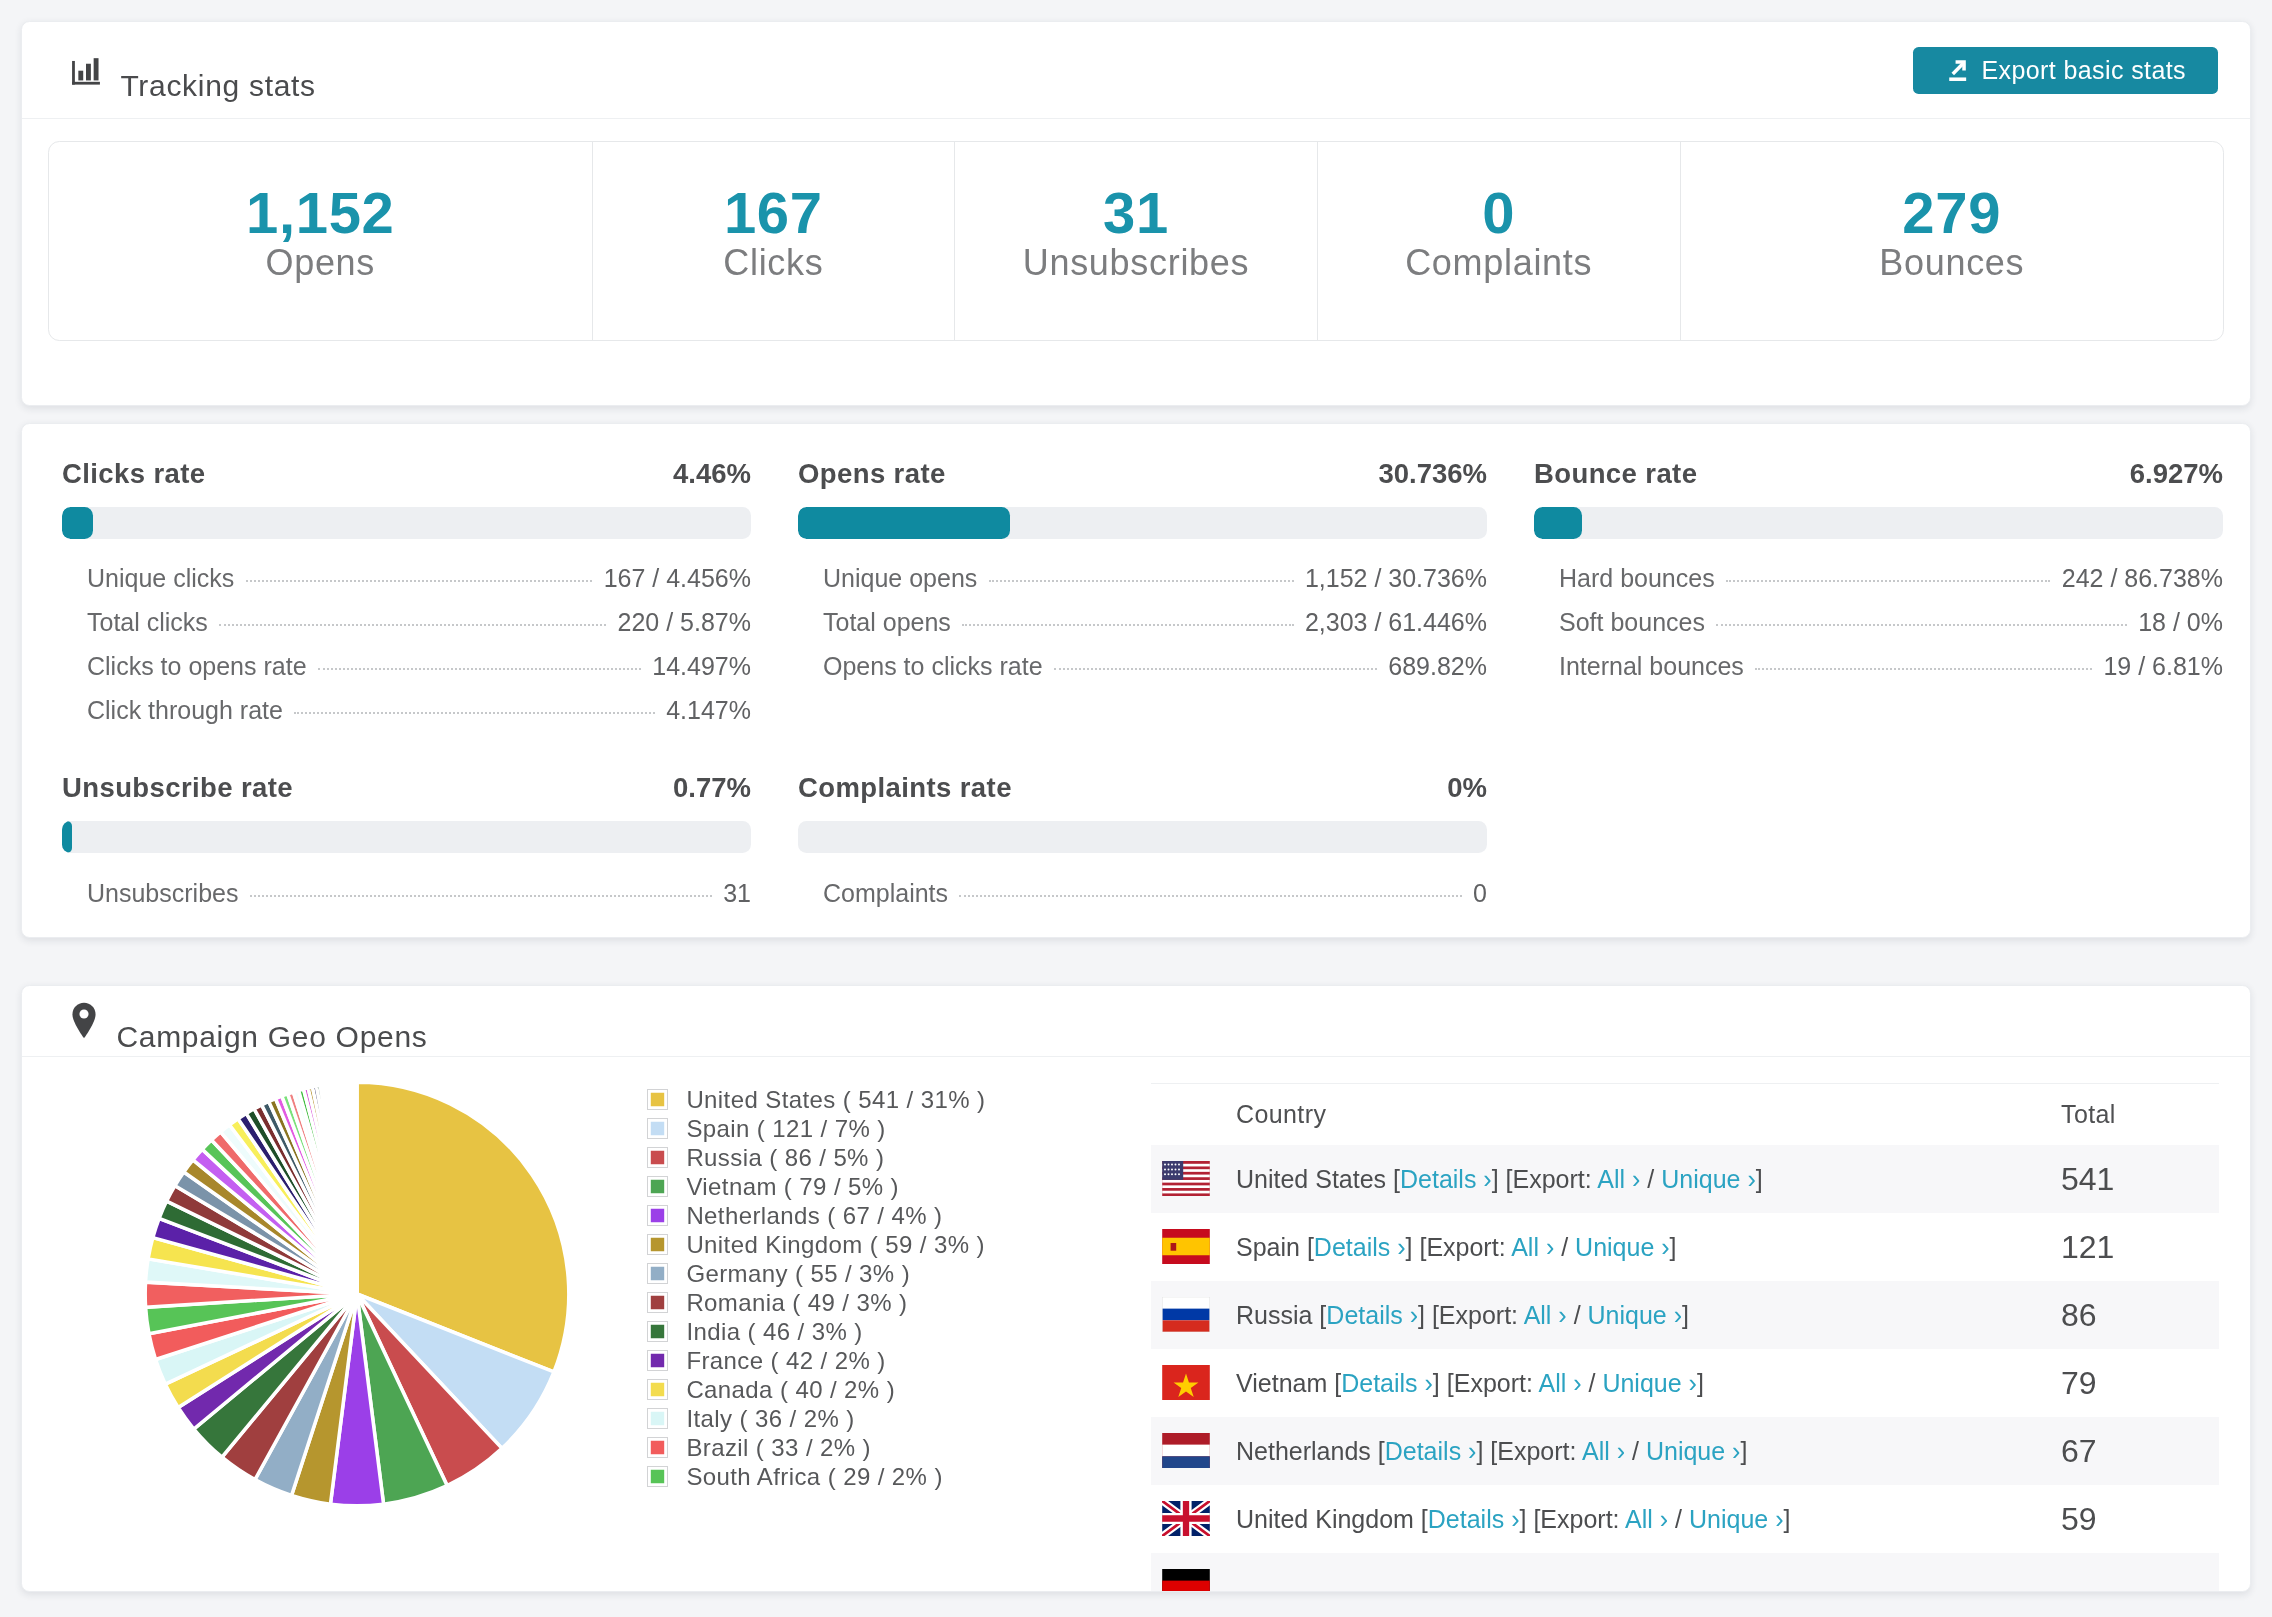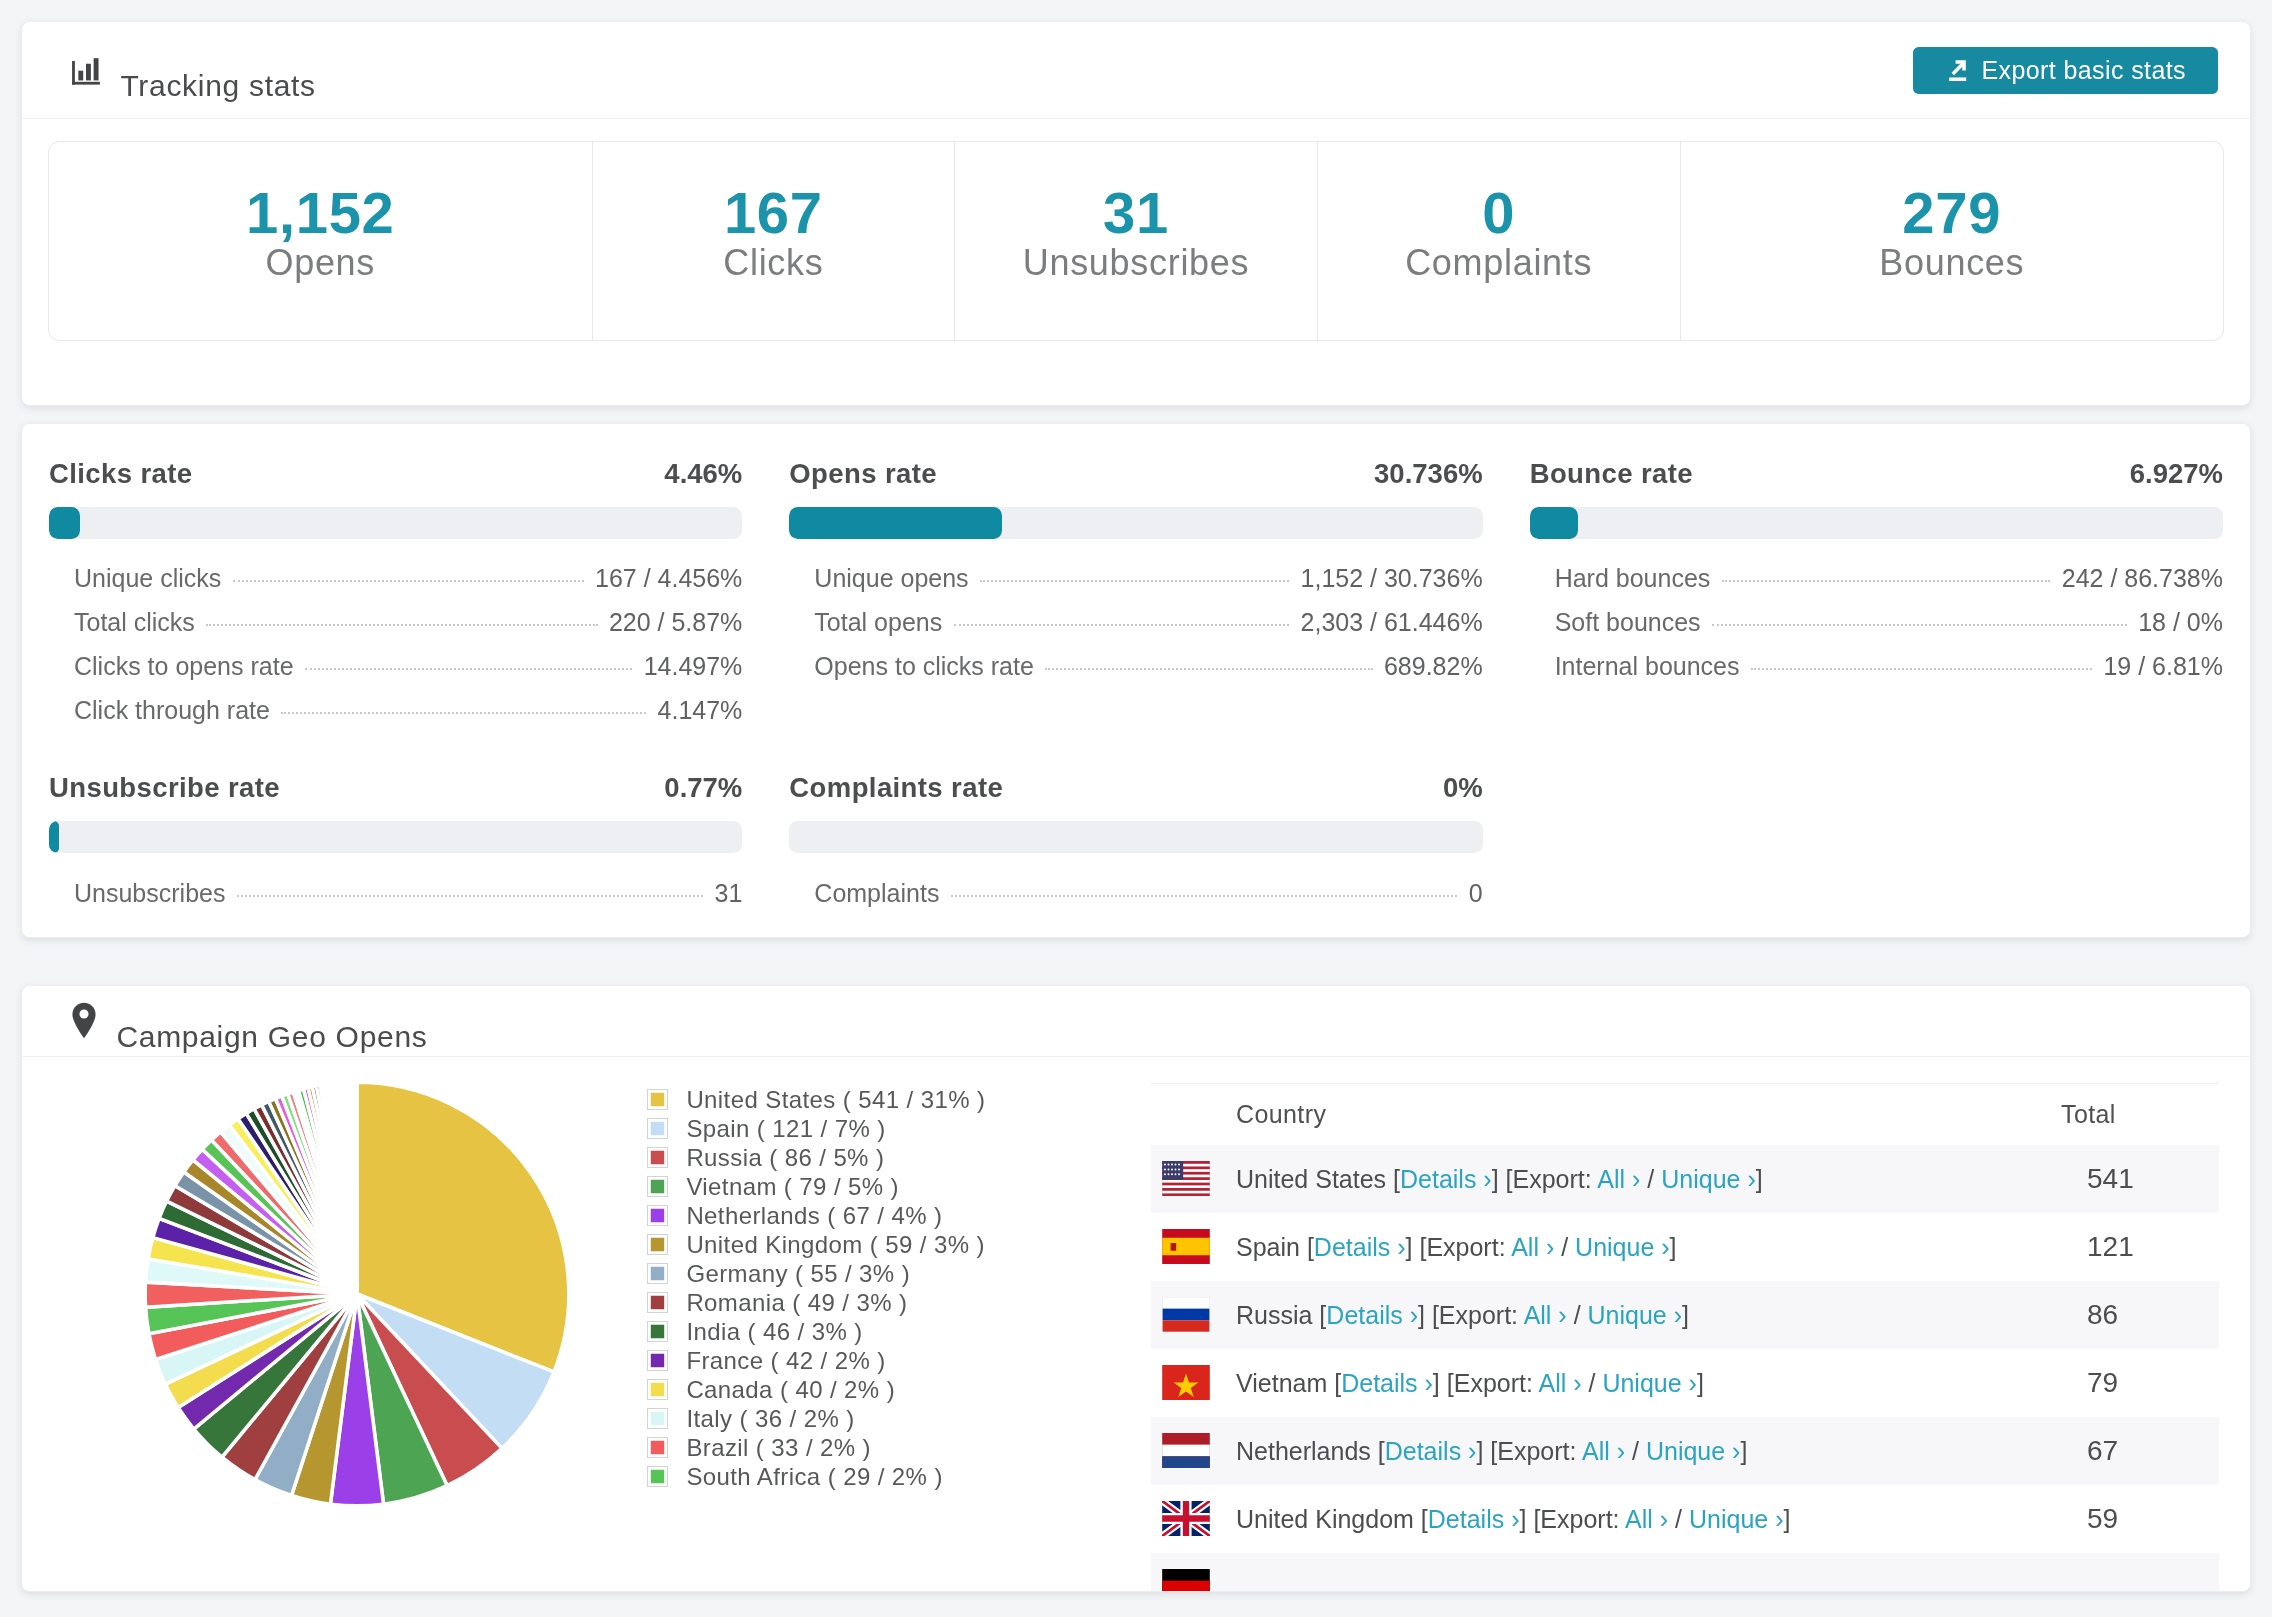--- a/index.html
+++ b/index.html
@@ -52,21 +52,21 @@
   .stat-cell:last-child { border-right:none;text-align:center; }
   .stat-cell.wide  { flex:1.5; }
   .stat-cell.narrow{ flex:1;   }
   .stat-value { font-size:58px; font-weight:700; color:#1a93ab; line-height:1; letter-spacing:0.7px; }
   .stat-label { font-size:36px; color:#7c7d7f; letter-spacing:0.7px; }
 
   
   .rates-grid {
     display:grid; grid-template-columns:1fr 1fr 1fr;
     column-gap:47px; row-gap:47px;
-    padding:34px 27px 0 27px;
+    padding:34px 27px 0 40px;
   }
   .rate-block { min-height:0; }
   .rate-title-row { display:flex; justify-content:space-between; align-items:baseline; }
   .rate-title { font-size:27.5px; font-weight:700; color:#4c4d4f; letter-spacing:0.4px; }
   .rate-value { font-size:27.5px; font-weight:700; color:#4c4d4f; }
   .rate-bar {
     margin-top:17px; height:32px; border-radius:8.5px;
     background:#edeff2; overflow:hidden; position:relative;
   }
   .rate-bar-fill {
@@ -93,21 +93,21 @@
   .geo-table { position:absolute; left:1129px; top:97px; width:1068px; border-top:1.4px solid #eef0f2; }
   .geo-thead { position:relative; height:61px; display:flex; align-items:center; }
   .geo-th { font-size:25px; color:#4f5052; letter-spacing:0.4px; }
   .geo-th-country { margin-left:85px; }
   .geo-th-total { position:absolute; left:910px; }
   .geo-row { position:relative; height:68px; display:flex; align-items:center; }
   .geo-row.striped { background:#f7f7f9; }
   .geo-flag { position:absolute; left:11.3px; top:16px; width:48px; height:35px; display:block; }
   .geo-row-text { margin-left:85px; font-size:25px; color:#4c4d4f; white-space:nowrap; }
   .geo-row-text a { color:#2ba3c2; text-decoration:none; }
-  .geo-total { position:absolute; left:936px; font-size:28px; color:#4c4d4f; }
+  .geo-total { position:absolute; left:910px; font-size:32px; color:#4c4d4f; }
 
   .icon-dark { fill:#434446; }
 </style>
 </head>
 <body>
 
 <div class="page">
 
   <section class="panel" id="panel-tracking">
     <div class="panel-head">

